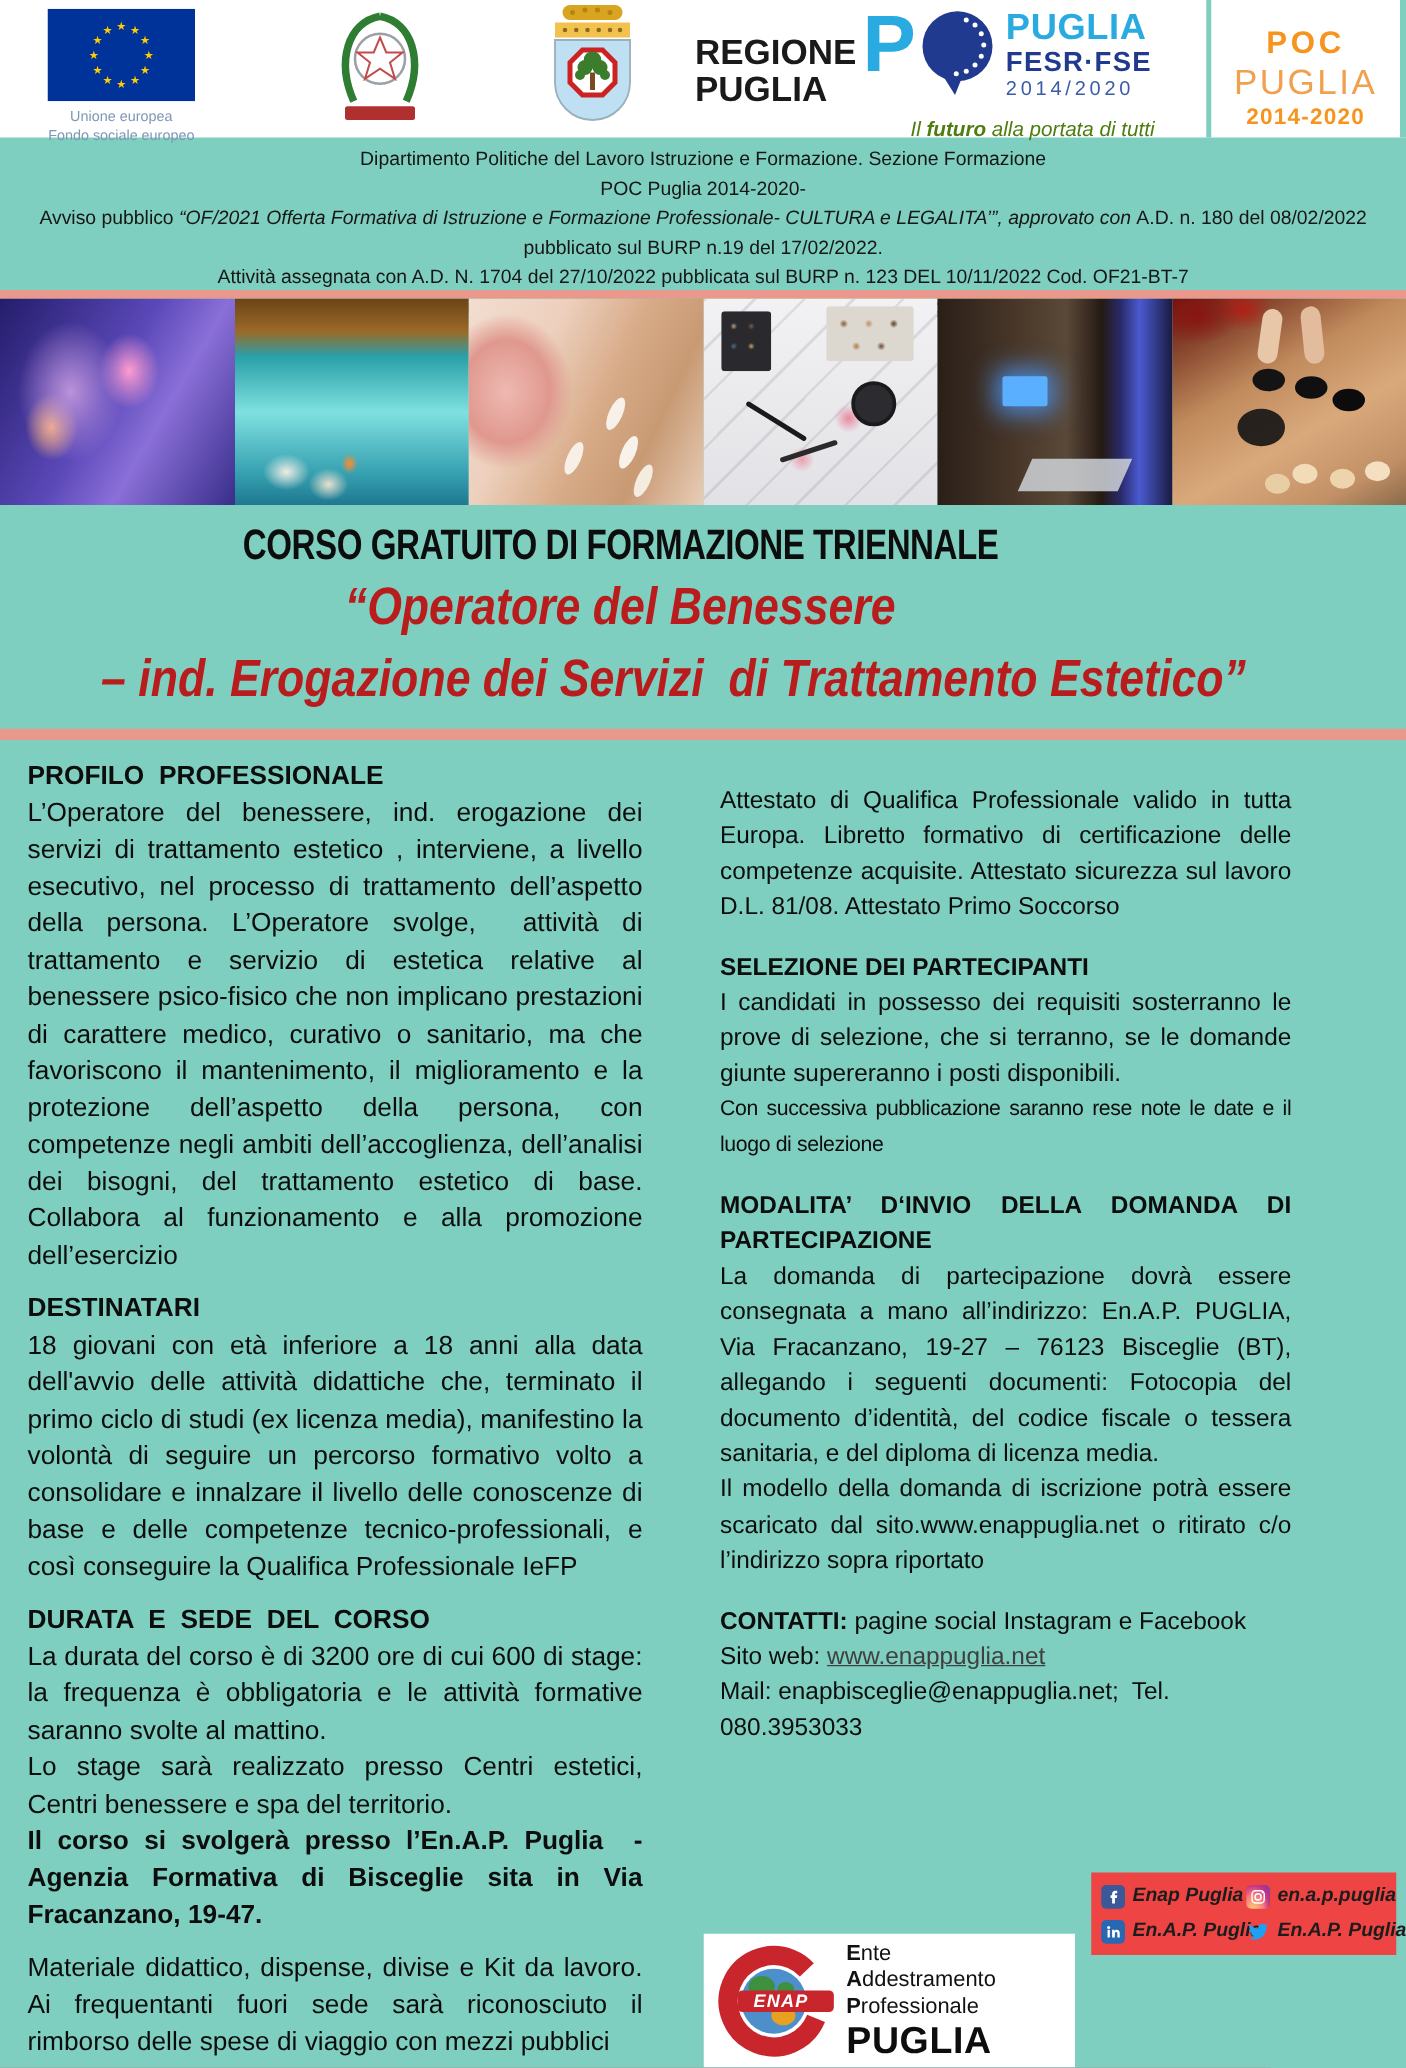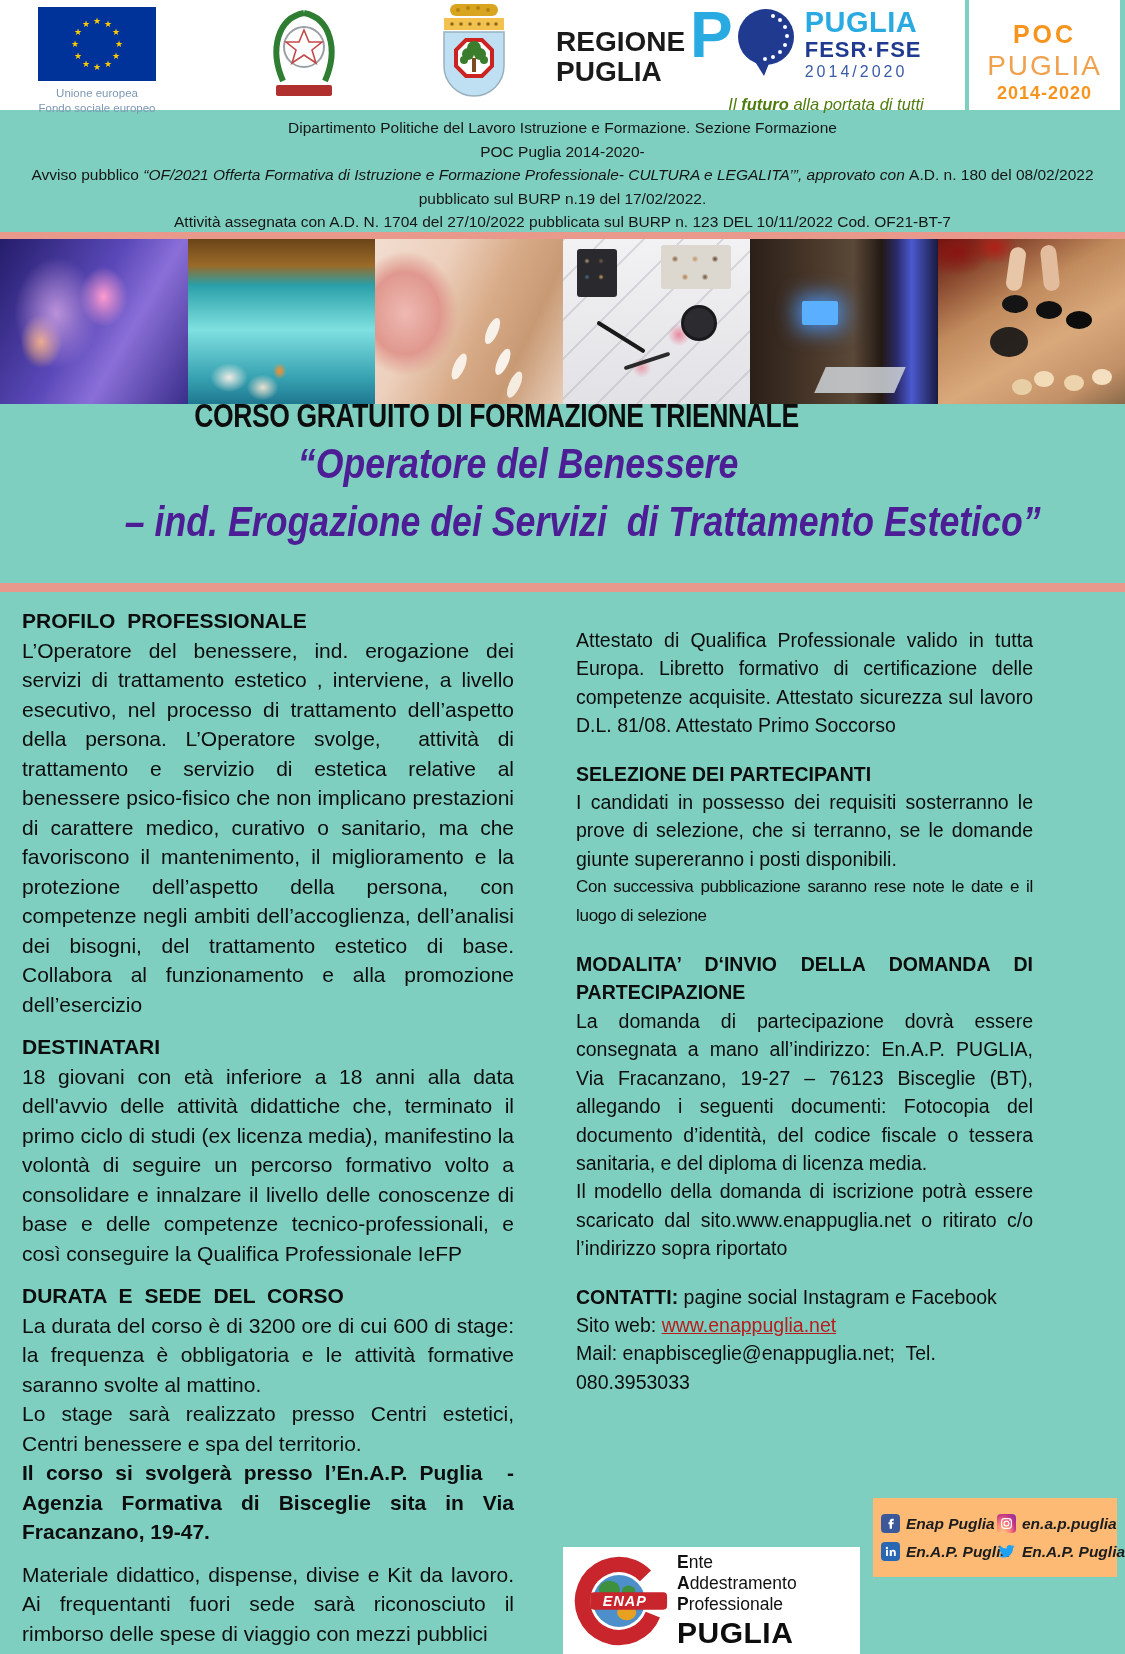--- a/index.html
+++ b/index.html
@@ -78,44 +78,44 @@
       radial-gradient(32px 24px at 30% 5%, #b02018, rgba(176,32,24,0) 72%),
       linear-gradient(150deg,#6a1210 0%,#8a4a30 18%,#c08a5c 38%,#d9a97c 62%,#c29066 85%,#8a6a4a 100%);}
   .stone{position:absolute;left:64px;top:56px;width:26px;height:18px;border-radius:50%;background:#141414;
          box-shadow:34px 6px 0 #101010, 64px 16px 0 #0c0c0c, -6px 38px 0 6px rgba(20,20,20,.9);}
   .hand1{position:absolute;left:70px;top:8px;width:16px;height:44px;background:#e8c6a8;border-radius:8px;transform:rotate(8deg);}
   .hand2{position:absolute;left:104px;top:6px;width:16px;height:46px;background:#e2bc9c;border-radius:8px;transform:rotate(-6deg);}
   .flower{position:absolute;left:96px;top:132px;width:20px;height:16px;border-radius:50%;background:#f2dcb8;
           box-shadow:30px 4px 0 #eed4ac, 58px -2px 0 #f4e0c0, -22px 8px 0 #e8ceA4;}
 
   
-  .titlewrap{position:absolute;left:0;top:383px;width:993px;height:179px;text-align:center;}
+  .titlewrap{position:absolute;left:0;top:404px;width:993px;height:179px;text-align:center;}
   .title1{display:inline-block;margin-top:13px;font-size:34px;font-weight:800;color:#0d0d0d;
           letter-spacing:-.5px;transform:scaleX(.78);transform-origin:center;white-space:nowrap;}
-  .title-blue{font-size:42px;line-height:58px;font-weight:800;font-style:italic;color:#4c1d95;white-space:pre;margin-left:44px;}
+  .title-blue{font-size:42px;line-height:58px;font-weight:800;font-style:italic;color:#b91c1c;white-space:pre;}
   .title-blue>span{display:inline-block;transform:scaleX(.85);transform-origin:center;white-space:pre;}
 
   
   .leftcol{position:absolute;left:22px;top:606px;width:492px;font-size:21px;line-height:29.5px;text-align:justify;color:#0d0d0d;}
   .rightcol{position:absolute;left:576px;top:606px;width:457px;font-size:19.5px;line-height:28.4px;text-align:justify;color:#0d0d0d;}
   .sect{margin-top:13px;}
   .sect:first-child{margin-top:0;}
   .rightcol .sect{margin-top:20px;}
   .h{font-weight:800;text-align:left;}
   .ws{word-spacing:6px;}
   p{margin:0;}
   .bold{font-weight:800;}
   .small-cond{font-size:17px;letter-spacing:-.3px;}
   .prewrap{white-space:pre-wrap;}
-  .weblink{color:#b91c1c;text-decoration:underline;cursor:pointer;}
+  .weblink{color:#404040;text-decoration:underline;cursor:pointer;}
   .contact-line{text-align:left;}
   .pad4{padding-left:4px;}
 
   
-  .social{position:absolute;left:873px;top:1498px;width:244px;height:79px;background:#fdba74;
+  .social{position:absolute;left:873px;top:1498px;width:244px;height:66px;background:#ef4444;
           display:grid;grid-template-columns:116px 112px;align-content:center;row-gap:9px;
           padding:4px 8px;box-sizing:border-box;}
   .soc-item{display:flex;align-items:center;gap:6px;font-size:15.5px;font-weight:700;font-style:italic;color:#1c1c1c;white-space:nowrap;}
   .soc-icon{width:19px;height:19px;flex:0 0 19px;border-radius:4px;display:flex;align-items:center;justify-content:center;}
   .fb{background:#3b5998;}
   .ig{background:radial-gradient(at 30% 110%, #ffd776 0%, #f7797d 45%, #c13584 70%, #8134af 100%);}
   .li{background:#2867B2;}
   .tw{background:transparent;}
 
   

